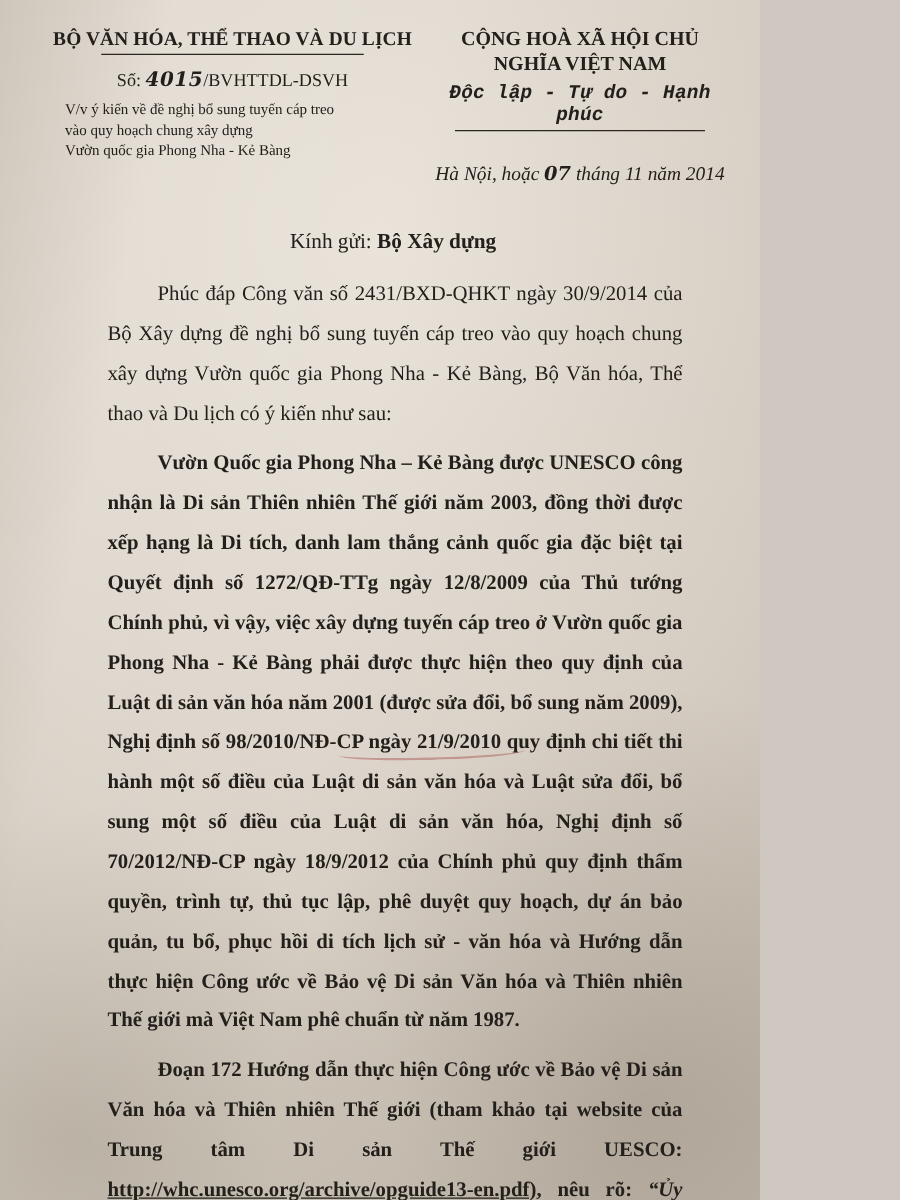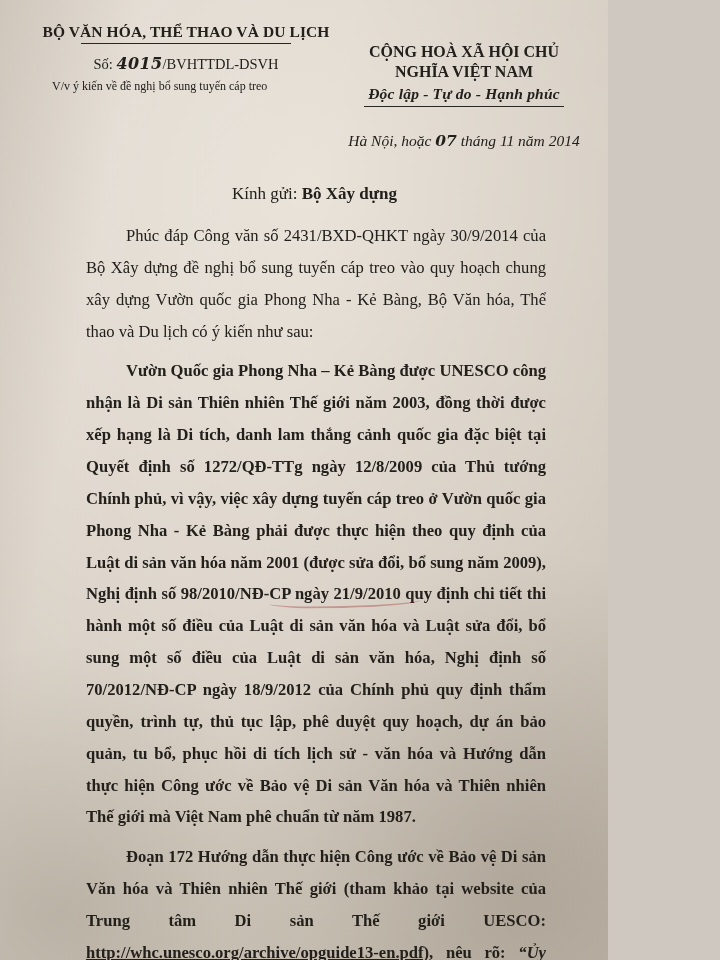--- a/index.html
+++ b/index.html
@@ -51,39 +51,39 @@
     display: flex;
     padding: 22px 26px 0 26px;
   }
   .hdr-left {
     width: 320px;
     text-align: center;
   }
   .hdr-right {
     flex: 1;
     text-align: center;
-    margin-top: 20px;
   }
   .ministry {
     font-size: 15.5px;
     font-weight: bold;
     letter-spacing: 0.1px;
     line-height: 1.25;
   }
   .nation {
     font-size: 16px;
     font-weight: bold;
     line-height: 1.25;
   }
   .motto {
     font-size: 15.5px;
     font-weight: bold;
     font-style: italic;
     margin-top: 3px;
     letter-spacing: 0.2px;
+    font-family: Liberation Mono, monospace;
   }
   .motto-underline {
     width: 200px;
     height: 1px;
     background: #2a2622;
     margin: 3px auto 0 auto;
   }
   .ministry-underline {
     width: 210px;
     height: 1px;
@@ -185,20 +185,22 @@
     <div class="header">
       <div class="hdr-left">
         <div class="ministry">BỘ VĂN HÓA, THỂ THAO VÀ DU LỊCH</div>
         <div class="ministry-underline"></div>
         <div class="docnum-row">
           <span>Số:</span>
           <span class="docnum-hand">4015</span><span>/BVHTTDL-DSVH</span>
         </div>
         <div class="subject">
           <div><span>V/v ý kiến về đề nghị bổ sung tuyến cáp treo</span></div>
+          <div><span>vào quy hoạch chung xây dựng</span></div>
+          <div><span>Vườn quốc gia Phong Nha - Kẻ Bàng</span></div>
         </div>
       </div>
 
       <div class="hdr-right">
         <div class="nation">CỘNG HOÀ XÃ HỘI CHỦ NGHĨA VIỆT NAM</div>
         <div class="motto">Độc lập - Tự do - Hạnh phúc</div>
         <div class="motto-underline"></div>
         <div class="place-date">
           <span>Hà Nội, hoặc</span>
           <span class="hand-date">07</span>

